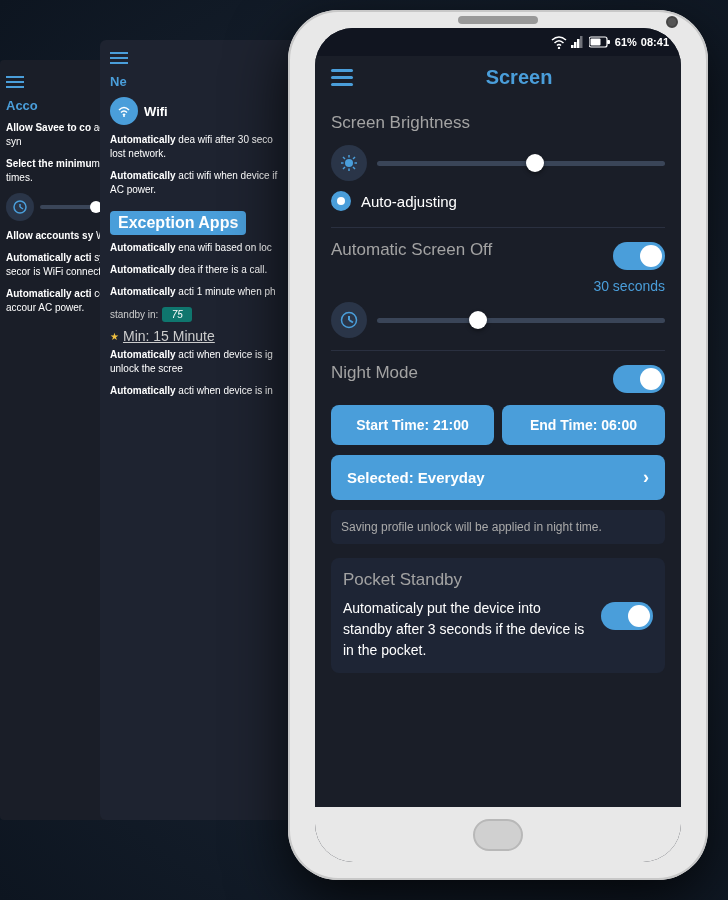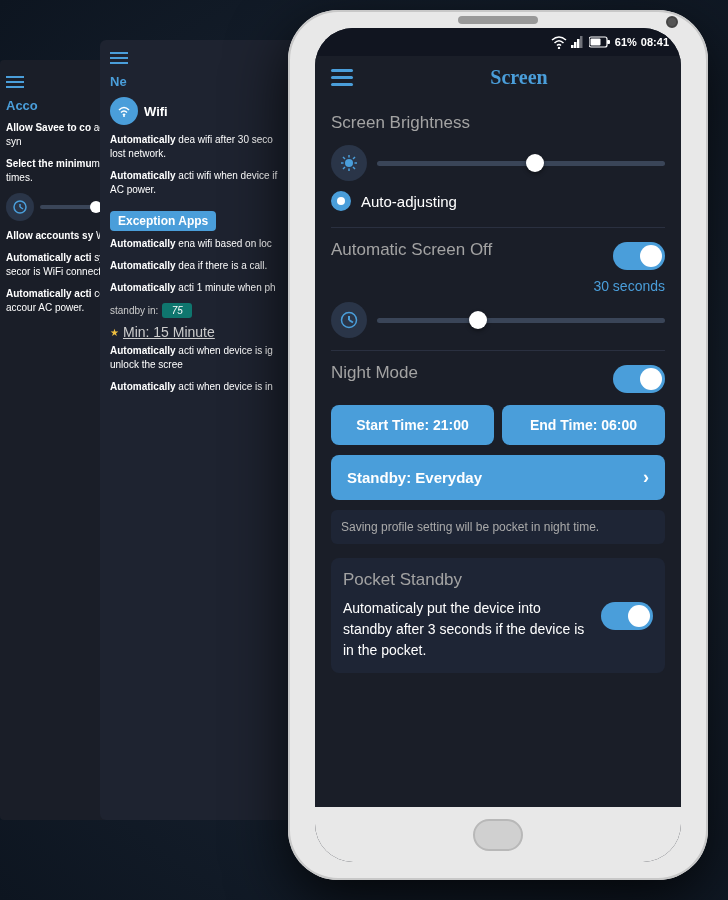--- a/index.html
+++ b/index.html
@@ -118,21 +118,20 @@
     }
 
     
     .app-header {
       background: #1a1e28;
       padding: 10px 16px;
       display: flex;
       align-items: center;
       gap: 20px;
       flex-shrink: 0;
-      font-family: Liberation Serif, serif;
     }
 
     .hamburger-icon {
       display: flex;
       flex-direction: column;
       gap: 4px;
       cursor: pointer;
     }
 
     .hamburger-icon span {
@@ -446,21 +445,21 @@
       top: 50%;
       transform: translateY(-50%);
       width: 12px;
       height: 12px;
       background: #fff;
       border-radius: 50%;
     }
     .exception-badge {
       background: #4a9eda;
       color: #fff;
-      font-size: 12px;
+      font-size: 16px;
       font-weight: bold;
       padding: 3px 8px;
       border-radius: 4px;
       display: inline-block;
       margin: 6px 0;
     }
     .panel-wifi-row {
       display: flex;
       align-items: center;
       gap: 6px;
@@ -680,25 +679,25 @@
             <span class="toggle-label-i">I</span>
           </div>
         </div>
 
         <div class="time-buttons">
           <button class="btn-blue">Start Time: 21:00</button>
           <button class="btn-blue">End Time: 06:00</button>
         </div>
 
         <button class="btn-selected">
-          <span>Standby: Everyday</span>
+          <span>Selected: Everyday</span>
           <span class="chevron-right">›</span>
         </button>
 
-        <div class="info-text">Saving profile setting will be pocket in night time.</div>
+        <div class="info-text">Saving profile unlock will be applied in night time.</div>
       </div>
 
       <div class="pocket-section">
         <div class="section-title" style="margin-bottom:8px;">Pocket Standby</div>
         <div class="pocket-header">
           <div class="pocket-text">Automaticaly put the device into standby after 3 seconds if the device is in the pocket.</div>
           <div class="toggle-switch" style="margin-top:4px;">
             <div class="toggle-knob"></div>
             <span class="toggle-label-i">I</span>
           </div>

